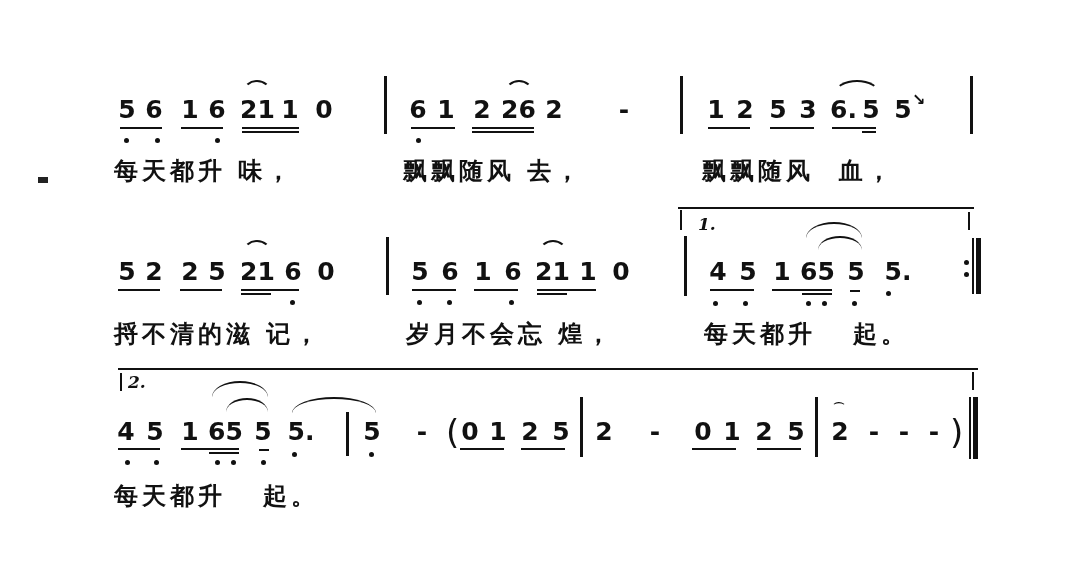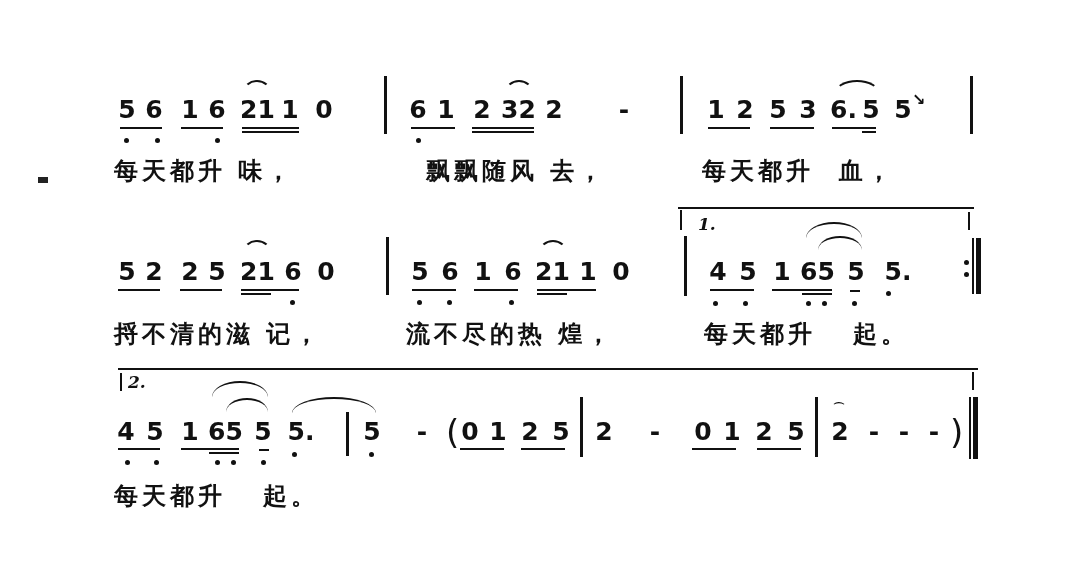--- a/index.html
+++ b/index.html
@@ -38,21 +38,21 @@
   <div class="uline" style="left:242px;top:131px;width:57px"></div>
   <div class="dot" style="left:124px;top:138px"></div>
   <div class="dot" style="left:155px;top:138px"></div>
   <div class="dot" style="left:215px;top:138px"></div>
   <div class="slur" style="left:243px;top:80px;width:24px;height:10px"></div>
   <div class="bar" style="left:384px;top:76px;height:58px"></div>
 
   <span class="note" style="left:408px;top:96px;width:20px">6</span>
   <span class="note" style="left:436px;top:96px;width:20px">1</span>
   <span class="note" style="left:472px;top:96px;width:20px">2</span>
-  <span class="note" style="left:501px;top:96px;width:34px">32</span>
+  <span class="note" style="left:501px;top:96px;width:34px">26</span>
   <span class="note" style="left:544px;top:96px;width:20px">2</span>
   <span class="note" style="left:614px;top:96px;width:20px">-</span>
   <div class="uline" style="left:411px;top:127px;width:44px"></div>
   <div class="uline" style="left:472px;top:127px;width:62px"></div>
   <div class="uline" style="left:472px;top:131px;width:62px"></div>
   <div class="dot" style="left:416px;top:138px"></div>
   <div class="slur" style="left:505px;top:80px;width:24px;height:10px"></div>
   <div class="bar" style="left:680px;top:76px;height:58px"></div>
 
   <span class="note" style="left:706px;top:96px;width:20px">1</span>
@@ -64,22 +64,22 @@
   <span class="note" style="left:893px;top:96px;width:20px">5</span>
   <div class="uline" style="left:708px;top:127px;width:42px"></div>
   <div class="uline" style="left:770px;top:127px;width:44px"></div>
   <div class="uline" style="left:832px;top:127px;width:44px"></div>
   <div class="uline" style="left:862px;top:131px;width:14px"></div>
   <div class="slur" style="left:834px;top:80px;width:42px;height:12px"></div>
   <div class="abs" style="left:912px;top:90px;font-size:16px;font-weight:bold">↘</div>
   <div class="bar" style="left:970px;top:76px;height:58px"></div>
 
   <span class="lyric" style="left:114px;top:155px">每天都升 味，</span>
-  <span class="lyric" style="left:426px;top:155px">飘飘随风 去，</span>
-  <span class="lyric" style="left:702px;top:155px">每天都升  血，</span>
+  <span class="lyric" style="left:403px;top:155px">飘飘随风 去，</span>
+  <span class="lyric" style="left:702px;top:155px">飘飘随风  血，</span>
 </div>
 
 <div class="abs" style="left:38px;top:177px;width:10px;height:6px;background:#222"></div>
 
 <div>
   <span class="note" style="left:117px;top:258px;width:20px">5</span>
   <span class="note" style="left:144px;top:258px;width:20px">2</span>
   <span class="note" style="left:180px;top:258px;width:20px">2</span>
   <span class="note" style="left:207px;top:258px;width:20px">5</span>
   <span class="note" style="left:240px;top:258px;width:34px">21</span>
@@ -132,21 +132,21 @@
   <div class="dot" style="left:852px;top:301px"></div>
   <div class="dot" style="left:886px;top:291px"></div>
   <div class="slur2" style="left:806px;top:222px;width:56px;height:14px"></div>
   <div class="slur2" style="left:818px;top:236px;width:44px;height:12px"></div>
   <div class="dot" style="left:964px;top:260px"></div>
   <div class="dot" style="left:964px;top:272px"></div>
   <div class="bar" style="left:972px;top:238px;height:56px;width:2px"></div>
   <div class="bar" style="left:976px;top:238px;height:56px;width:5px"></div>
 
   <span class="lyric" style="left:114px;top:318px">捋不清的滋 记，</span>
-  <span class="lyric" style="left:406px;top:318px">流不尽的热 煌，</span>
+  <span class="lyric" style="left:406px;top:318px">岁月不会忘 煌，</span>
   <span class="lyric" style="left:704px;top:318px">每天都升   起。</span>
 </div>
 
 <div>
   <div class="hline" style="left:118px;top:368px;width:860px"></div>
   <div class="bar" style="left:120px;top:373px;height:18px;width:2px"></div>
   <span class="vol" style="left:128px;top:372px">2.</span>
   <div class="bar" style="left:972px;top:372px;height:18px;width:2px"></div>
 
   <span class="note" style="left:116px;top:418px;width:20px">4</span>

